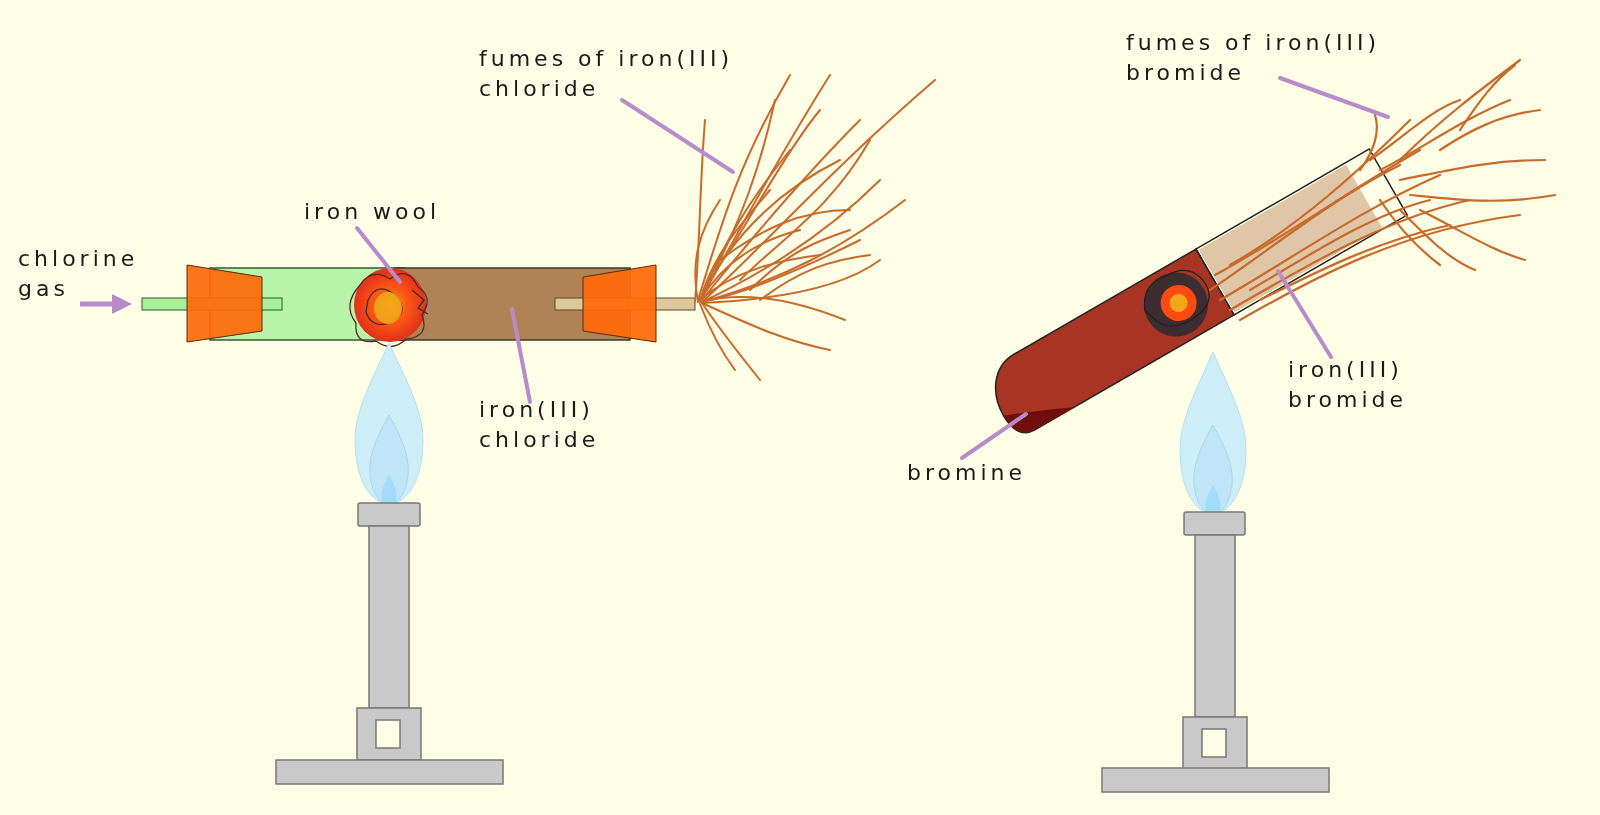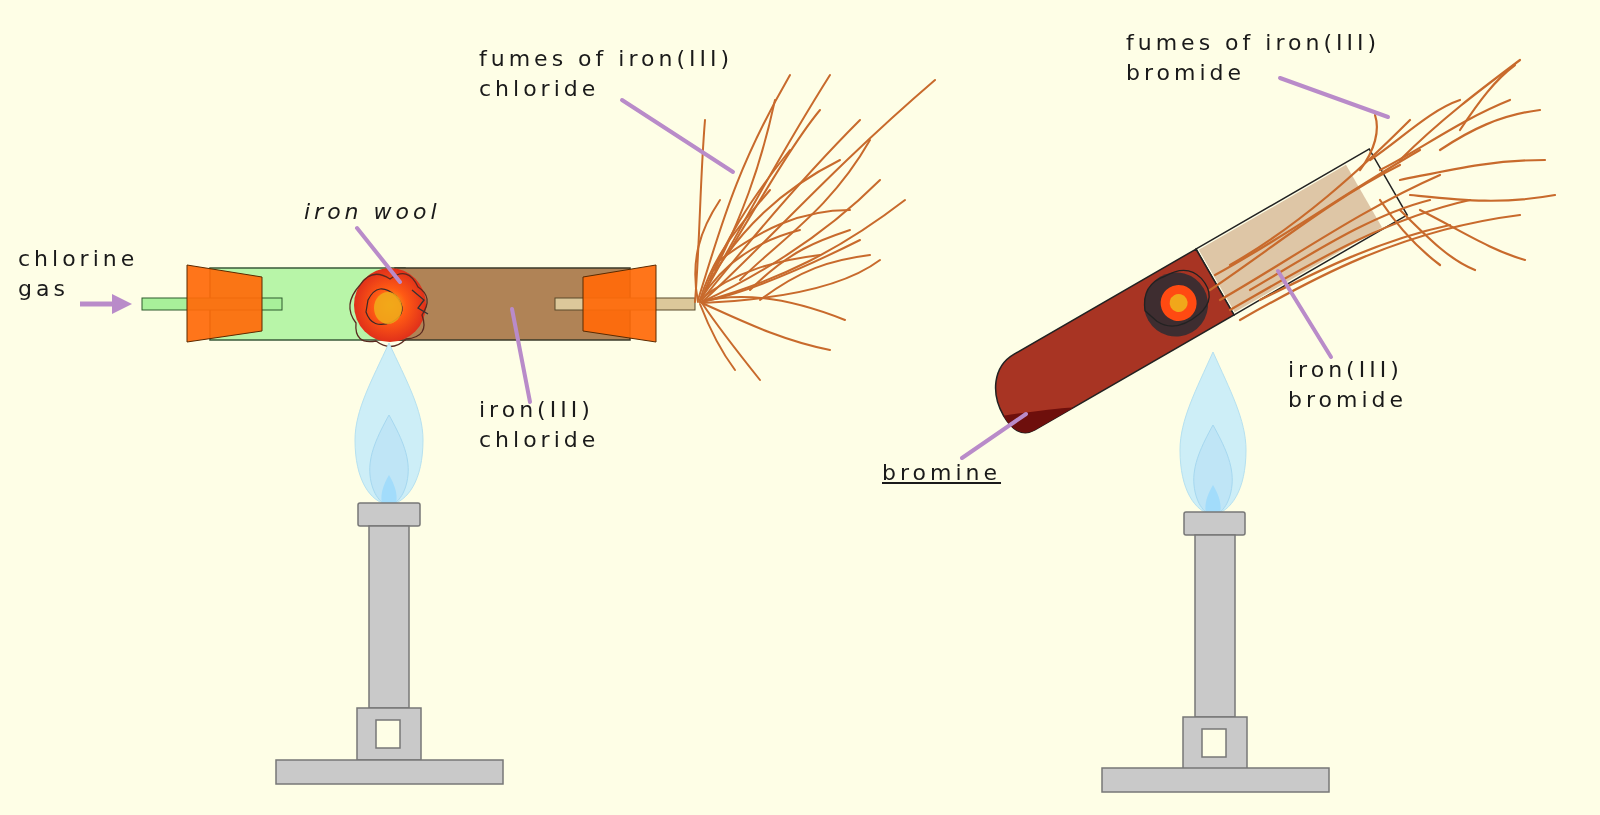--- a/index.html
+++ b/index.html
@@ -151,23 +151,23 @@
     <g stroke="#b98bc9" stroke-width="4" stroke-linecap="round">
       <line x1="1280" y1="78" x2="1388" y2="117"></line>
       <line x1="1278" y1="271" x2="1331" y2="357"></line>
       <line x1="962" y1="458" x2="1026" y2="414"></line>
     </g>
   </g>
 </svg>
 
 <div class="lbl" style="left:18px; top:244px;"><div>chlorine</div><div>gas</div></div>
 
-<div class="lbl" style="left:304px; top:197px;font-style:italic;">iron wool</div>
+<div class="lbl" style="left:304px; top:197px;">iron wool</div>
 
 <div class="lbl" style="left:479px; top:44px;"><div>fumes of iron(III)</div><div>chloride</div></div>
 
 <div class="lbl" style="left:479px; top:395px;"><div>iron(III)</div><div>chloride</div></div>
 
 <div class="lbl" style="left:1126px; top:28px;"><div>fumes of iron(III)</div><div>bromide</div></div>
 
 <div class="lbl" style="left:1288px; top:355px;"><div>iron(III)</div><div>bromide</div></div>
 
-<div class="lbl" style="left:882px; top:458px;text-decoration:underline;">bromine</div>
+<div class="lbl" style="left:907px; top:458px;">bromine</div>
 
 </body></html>

